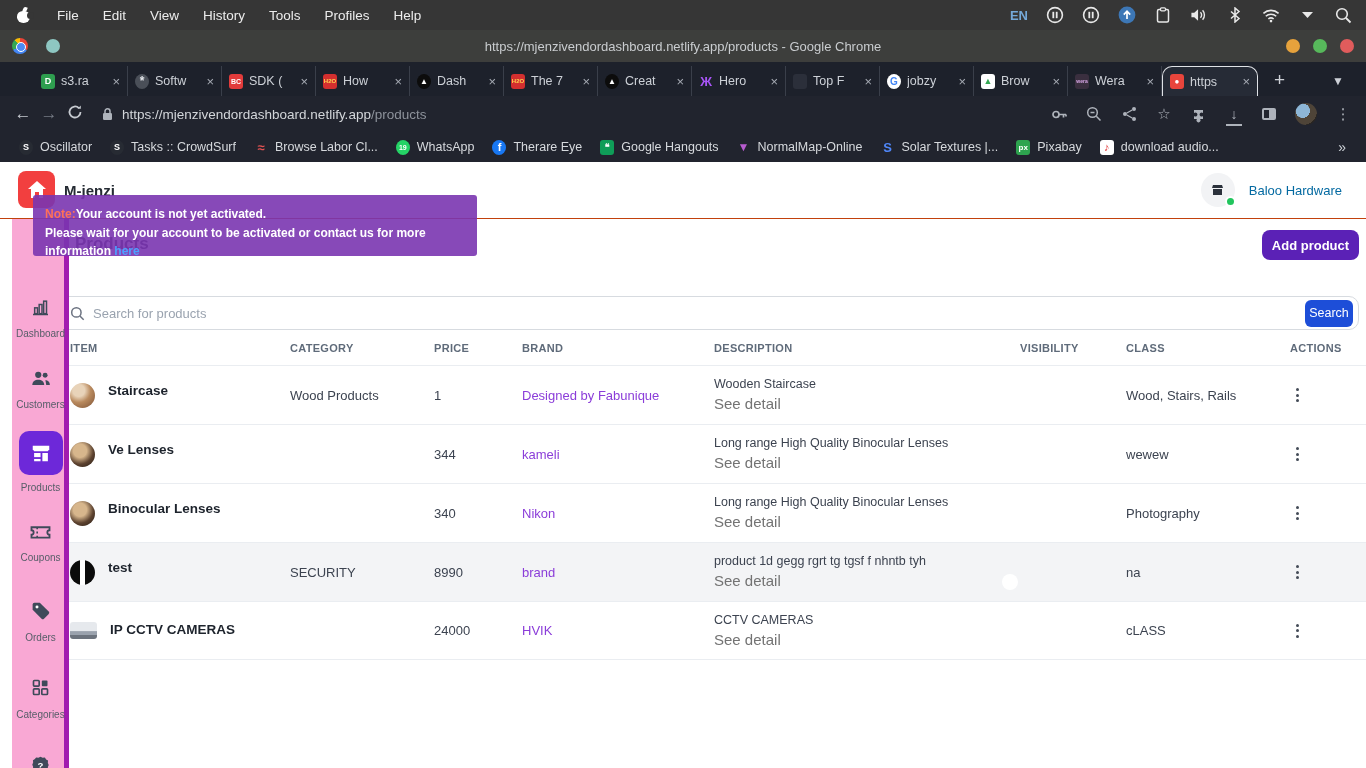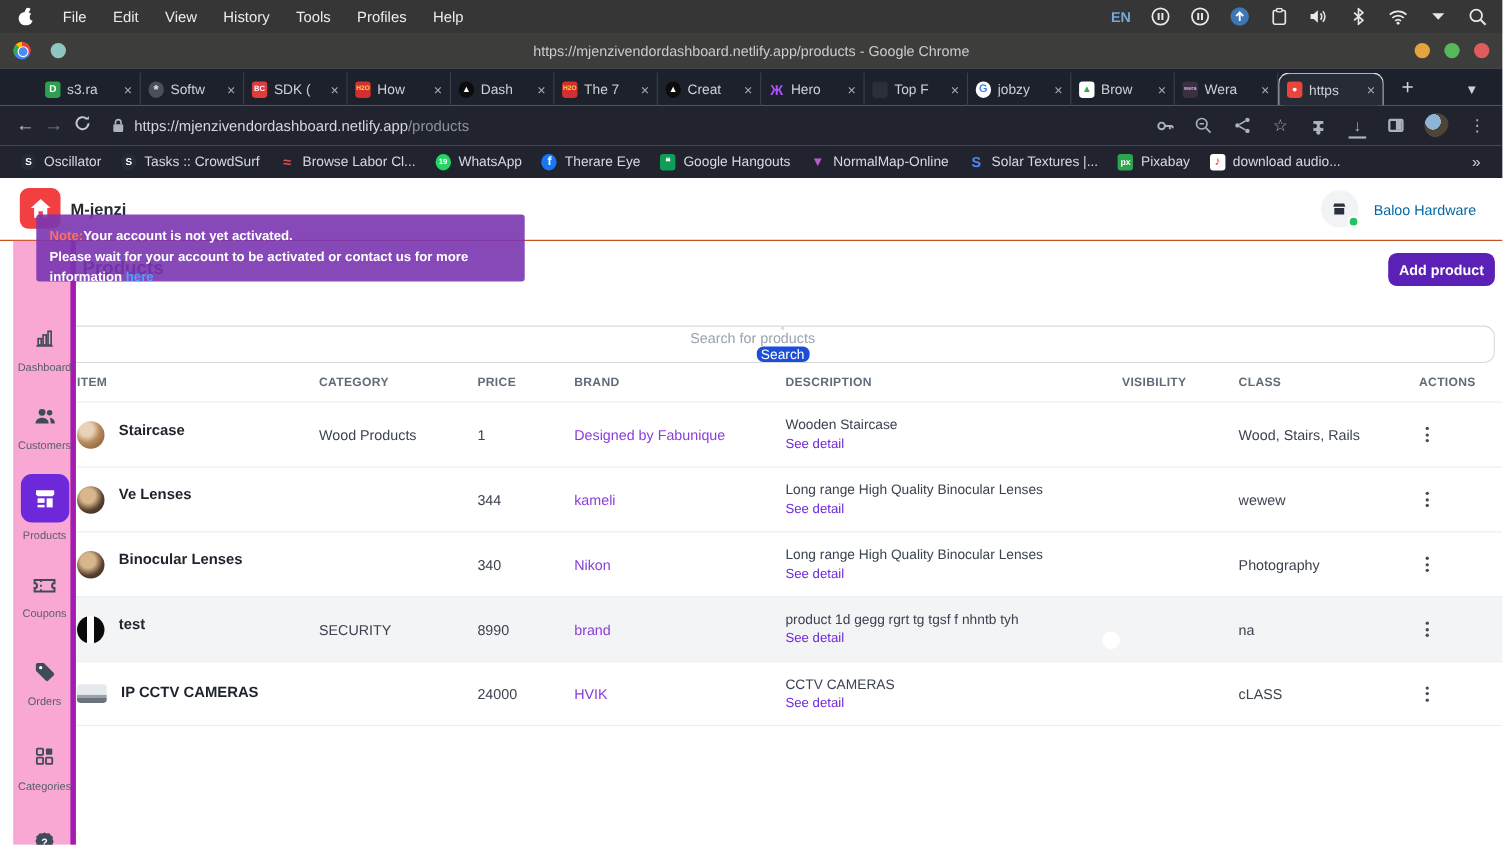--- a/index.html
+++ b/index.html
@@ -68,21 +68,21 @@
   .store-name { font-size:13px; color:#0369a1; }
 
   .banner { position:absolute; left:33px; top:33px; width:444px; height:61px; background:rgba(122,53,176,0.90); border-radius:3px; padding:10px 12px; z-index:5; font-size:12px; color:#fff; line-height:1.55; }
   .banner .note { color:#ff7058; font-weight:bold; }
   .banner .b1 { font-weight:bold; }
   .banner .here { color:#4da0ff; }
 
   .page-title { position:absolute; left:75px; top:72px; font-size:17px; font-weight:600; color:#2a2140; z-index:1; }
   .add-product { position:absolute; left:1262px; top:68px; width:97px; height:30px; background:#5b21b6; border:none; border-radius:8px; color:#fff; font-size:13px; font-weight:600; font-family:inherit; }
 
-  .searchwrap { position:absolute; left:57px; top:134px; width:1302px; height:34px; border:1px solid #d7dbe0; border-radius:10px; display:flex; align-items:center; padding:0 5px 0 12px;flex-direction:column; }
+  .searchwrap { position:absolute; left:57px; top:134px; width:1302px; height:34px; border:1px solid #d7dbe0; border-radius:10px; display:flex; align-items:center; padding:0 5px 0 12px; }
   .search-input { flex:1; border:none; outline:none; font-size:13px; color:#374151; font-family:inherit; margin-left:8px; }
   .search-input::placeholder { color:#9aa3af; }
   .search-btn { width:48px; height:27px; background:#1d4ed8; color:#fff; border:none; border-radius:6px; font-size:12.5px; font-family:inherit; }
 
   .grid { display:grid; grid-template-columns:220px 144px 88px 192px 306px 106px 164px 1fr; }
   .thead { position:absolute; left:57px; right:0; top:180px; }
   .thead span { padding-left:13px; font-size:11px; font-weight:bold; color:#5f6b7a; letter-spacing:.3px; }
   .rows { position:absolute; left:57px; right:0; top:203px; }
   .row { height:59px; align-items:center; border-top:1px solid #eaedf1; }
   .row:last-child { border-bottom:1px solid #eaedf1; }
@@ -90,21 +90,21 @@
   .cell { padding-left:13px; font-size:13px; color:#3c4350; }
   .itemcell { display:flex; gap:13px; }
   .av { width:25px; height:25px; border-radius:50%; flex:0 0 25px; }
   .av-wood { background:radial-gradient(circle at 35% 30%, #e8d3b9 0 25%, #b98a5e 50%, #7a4f33 100%); }
   .av-lens { background:radial-gradient(circle at 40% 35%, #d7b68c 0 30%, #5d4330 60%, #211710 100%); }
   .av-bw { background:linear-gradient(90deg,#0b0b0b 0 38%,#fff 38% 60%,#0b0b0b 60% 100%); }
   .av-cctv { border-radius:3px; width:27px; height:17px; flex-basis:27px; background:linear-gradient(180deg,#e6e9ed 0 55%,#9aa2ad 56% 75%,#6c737d 76% 100%); }
   .itemname { font-size:13.5px; font-weight:bold; color:#1d232c; }
   .brandlink { color:#8b3dd9; }
   .desc1 { font-size:12.5px; color:#3c4350; line-height:1.45; }
-  .seedetail { font-size:12px; color:#6d28d9; line-height:1.45; }
+  .seedetail { font-size:15px; color:#737373; line-height:1.45; }
   .toggle { width:35px; height:20px; border-radius:10px; background:#2563eb; position:relative; }
   .toggle::after { content:""; position:absolute; right:2px; top:2px; width:16px; height:16px; background:#fff; border-radius:50%; }
   .kebab { display:flex; flex-direction:column; gap:2.5px; width:14px; align-items:center; }
   .kebab i { width:3px; height:3px; border-radius:50%; background:#444b57; }
 
   
   .sidenav { position:absolute; left:12px; top:57px; width:57px; bottom:0; background:#f9a8d4; border-right:5px solid #a21caf; z-index:2; }
   .snav-item { position:absolute; left:0; width:57px; display:flex; flex-direction:column; align-items:center; gap:7px; }
   .snav-label { font-size:10px; color:#565d68; }
   .snav-active-box { width:44px; height:44px; background:#6d28d9; border-radius:10px; display:flex; align-items:center; justify-content:center; }

